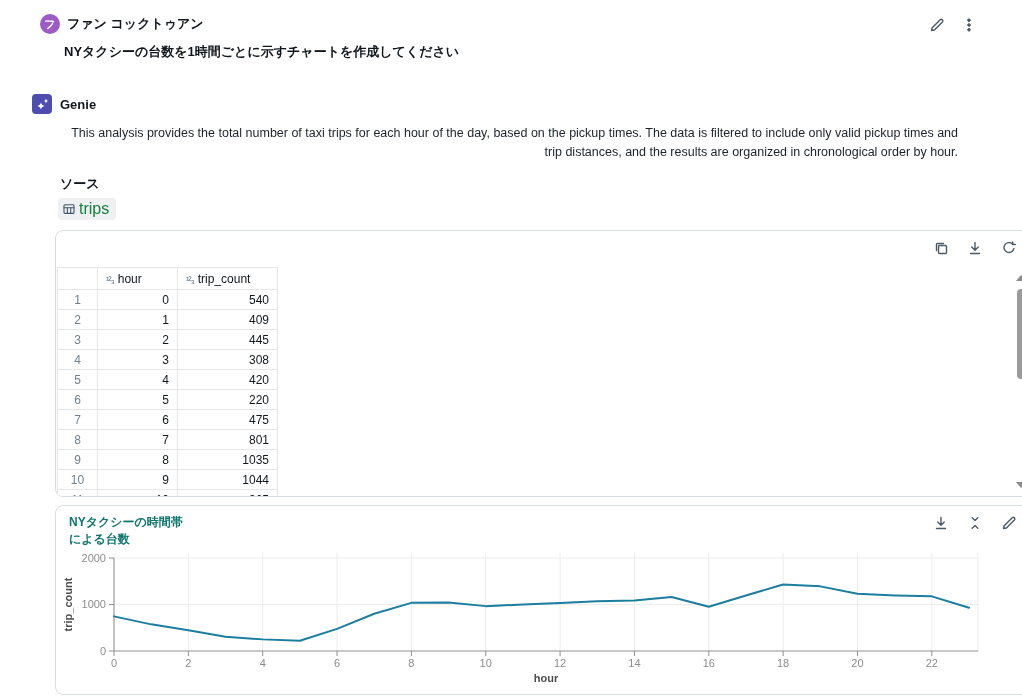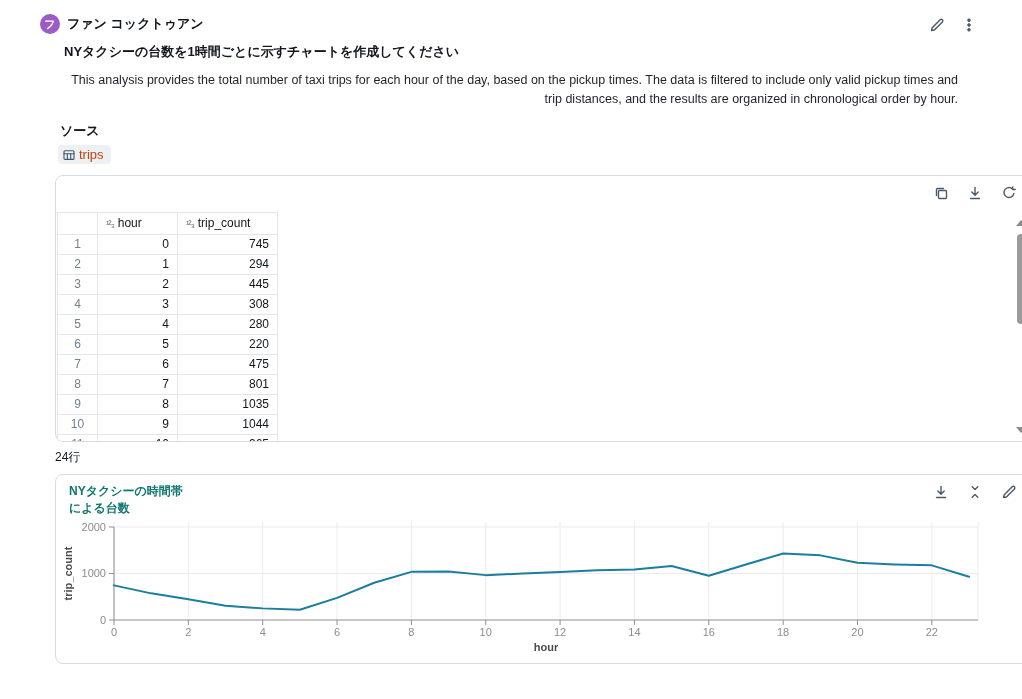--- a/index.html
+++ b/index.html
@@ -20,21 +20,21 @@
   .user-text { margin:9px 24px 0 64px; font-size:13px;font-weight:bold; }
   .genie-text { margin:10px 0 0 60px; width:898px; font-size:12.5px; line-height:19px; color:#1c232a;text-align:right; }
 
   .top-actions { position:absolute; top:16px; right:44px; display:flex; gap:14px; }
   .icon-btn { width:18px; height:18px; display:flex; align-items:center; justify-content:center; cursor:pointer; background:none; border:none; padding:0;}
   .icon-btn svg { stroke:#4a5a68; }
   svg.ic { fill:none; stroke:#4a5a68; stroke-width:1.4; stroke-linecap:round; stroke-linejoin:round; }
 
   .sources-label { margin:13px 15px 0 60px; font-size:13px; font-weight:bold; }
   .chip { display:inline-flex; align-items:center; gap:4px; margin:5px 0 0 58px;
-    background:#eef0f2; border-radius:4px; padding:2px 7px 2px 5px; font-size:13px; color:#c2410c; cursor:pointer;}
+    background:#eef0f2; border-radius:4px; padding:2px 7px 2px 5px; font-size:16px; color:#15803d; cursor:pointer;}
 
   
   .card { margin-left:55px; width:978px; border:1px solid #d7dce2; border-radius:8px; position:relative; background:#fff; }
   .table-card { margin-top:10px; height:267px; overflow:hidden; }
   .card-toolbar { position:absolute; top:8px; right:14px; display:flex; gap:16px; z-index:3; }
 
   table.data-grid { position:absolute; left:1px; top:36px; border-collapse:collapse; font-size:12px; background:#fff;}
   .data-grid th, .data-grid td { border:1px solid #e4e6e8; height:20px; padding:0 8px; white-space:nowrap; }
   .data-grid th { height:22px; font-weight:normal; text-align:left; background:#fff; }
   .data-grid th.corner { width:40px; }
@@ -76,20 +76,29 @@
       <svg width="16" height="16" viewBox="0 0 16 16">
         <circle cx="8" cy="3.2" r="1.3" fill="#4a5a68"></circle>
           <circle cx="8" cy="8" r="1.3" fill="#4a5a68"></circle>
           <circle cx="8" cy="12.8" r="1.3" fill="#4a5a68"></circle>
       </svg>
     </button>
   </div>
   <div class="user-text">NYタクシーの台数を1時間ごとに示すチャートを作成してください</div>
 
   
+  <div class="msg-row genie-row">
+    <div class="avatar-square">
+      <svg width="17" height="17" viewBox="0 0 17 17">
+        <path fill="#ffffff" d="M7 6.2 C7.4 8.3 8.6 9.5 10.7 9.9 C8.6 10.3 7.4 11.5 7 13.6 C6.6 11.5 5.4 10.3 3.3 9.9 C5.4 9.5 6.6 8.3 7 6.2 Z"></path>
+        <path fill="#ffffff" d="M12 2.8 C12.25 4.1 13 4.85 14.3 5.1 C13 5.35 12.25 6.1 12 7.4 C11.75 6.1 11 5.35 9.7 5.1 C11 4.85 11.75 4.1 12 2.8 Z"></path>
+      </svg>
+    </div>
+    <span class="msg-name">Genie</span>
+  </div>
   <div class="genie-text">This analysis provides the total number of taxi trips for each hour of the day, based on the pickup times. The data is filtered to include only valid pickup times and trip distances, and the results are organized in chronological order by hour.</div>
 
   <div class="sources-label">ソース</div>
   <div class="chip">
     <svg class="ic" width="12" height="12" viewBox="0 0 12 12" style="stroke:#42576b;stroke-width:1.1">
       <rect x="1" y="1.8" width="10" height="8.6" rx="1"></rect>
       <line x1="1" y1="4.8" x2="11" y2="4.8"></line>
       <line x1="4.4" y1="4.8" x2="4.4" y2="10.4"></line>
       <line x1="7.7" y1="4.8" x2="7.7" y2="10.4"></line>
     </svg>
@@ -133,41 +142,41 @@
           </th>
           <th>
             <span class="type-icon">¹²₃</span><span>trip_count</span>
           </th>
         </tr>
       </thead>
       <tbody>
           <tr>
             <td class="rownum">1</td>
             <td class="num">0</td>
-            <td class="num">745</td>
+            <td class="num">540</td>
           </tr>
           <tr>
             <td class="rownum">2</td>
             <td class="num">1</td>
-            <td class="num">294</td>
+            <td class="num">409</td>
           </tr>
           <tr>
             <td class="rownum">3</td>
             <td class="num">2</td>
             <td class="num">445</td>
           </tr>
           <tr>
             <td class="rownum">4</td>
             <td class="num">3</td>
             <td class="num">308</td>
           </tr>
           <tr>
             <td class="rownum">5</td>
             <td class="num">4</td>
-            <td class="num">280</td>
+            <td class="num">420</td>
           </tr>
           <tr>
             <td class="rownum">6</td>
             <td class="num">5</td>
             <td class="num">220</td>
           </tr>
           <tr>
             <td class="rownum">7</td>
             <td class="num">6</td>
             <td class="num">475</td>
@@ -195,21 +204,20 @@
         </tbody>
     </table>
 
     <div class="vscroll">
       <div class="arr arr-up"></div>
       <div class="thumb"></div>
       <div class="arr arr-dn"></div>
     </div>
   </div>
 
-  <div class="row-count">24行</div>
 
   
   <div class="card chart-card">
     <div class="chart-title">
       <div>NYタクシーの時間帯</div>
       <div>による台数</div>
     </div>
     <div class="card-toolbar">
       <button class="icon-btn">
         <svg class="ic" width="16" height="16" viewBox="0 0 16 16">

